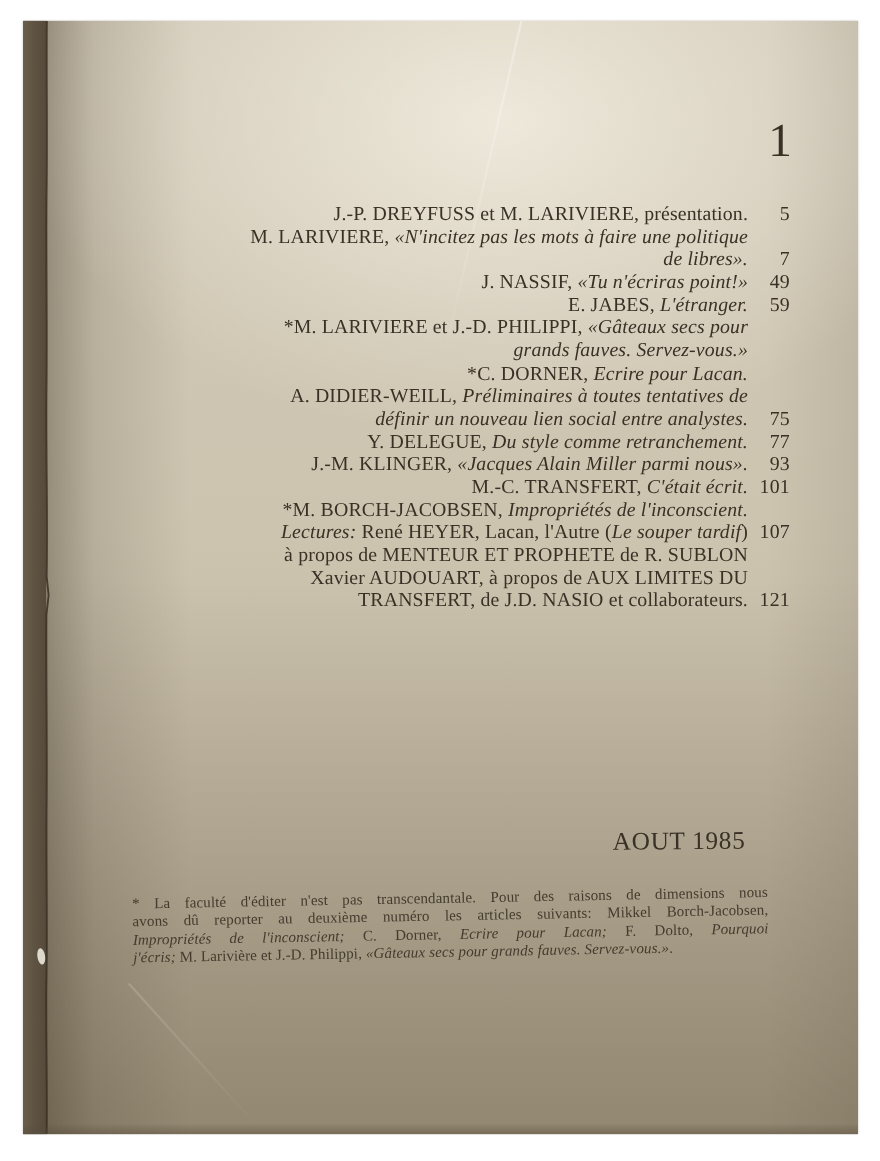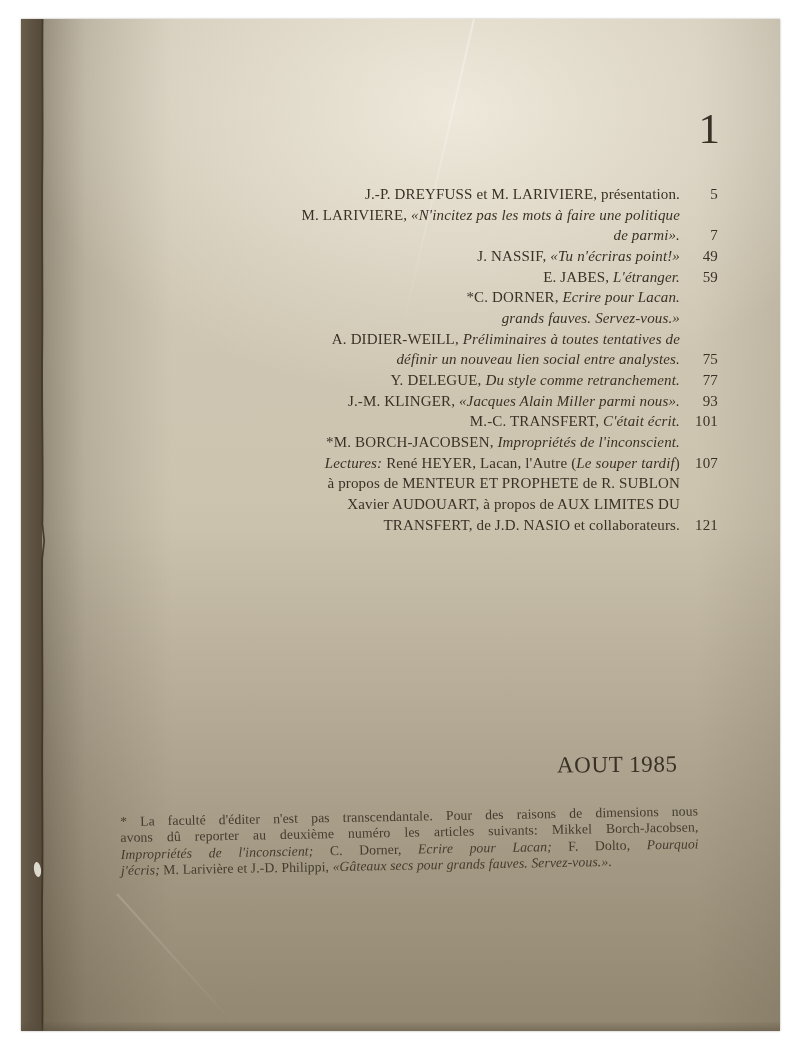--- a/index.html
+++ b/index.html
@@ -59,21 +59,21 @@
   }
 
   .content{ position:absolute; inset:0; color:var(--ink); }
 
   .issue-number{
     position:absolute; top:88px; right:60px;
     font-size:43px; line-height:1; color:var(--ink);
   }
 
   .toc{ position:absolute; top:165px; left:84px; width:613px; }
-  .toc-row{ display:flex; font-size:15px; line-height:20.65px; letter-spacing:0.15px; }
+  .toc-row{ display:flex; font-size:18px; line-height:20.65px; letter-spacing:0.15px; }
   .toc-text{ flex:1; text-align:right; white-space:nowrap; }
   .toc-num{ width:38px; text-align:right; }
   .it{ font-style:italic; }
 
   .issue-date{
     position:absolute; top:733px; right:102px;
     font-size:23px; letter-spacing:0.6px; transform:rotate(-0.5deg);
   }
 
   .footnote{
@@ -108,37 +108,41 @@
       <div class="toc">
           <div class="toc-row">
             <div class="toc-text"><span>J.-P. DREYFUSS et M. LARIVIERE, présentation.</span></div>
             <div class="toc-num">5</div>
           </div>
           <div class="toc-row">
             <div class="toc-text"><span>M. LARIVIERE, </span><span class="it">«N'incitez pas les mots à faire une politique</span></div>
             <div class="toc-num"></div>
           </div>
           <div class="toc-row">
-            <div class="toc-text"><span class="it">de parmi».</span></div>
+            <div class="toc-text"><span class="it">de libres».</span></div>
             <div class="toc-num">7</div>
           </div>
           <div class="toc-row">
             <div class="toc-text"><span>J. NASSIF, </span><span class="it">«Tu n'écriras point!»</span></div>
             <div class="toc-num">49</div>
           </div>
           <div class="toc-row">
             <div class="toc-text"><span>E. JABES, </span><span class="it">L'étranger.</span></div>
             <div class="toc-num">59</div>
           </div>
           <div class="toc-row">
-            <div class="toc-text"><span>*C. DORNER, </span><span class="it">Ecrire pour Lacan.</span></div>
+            <div class="toc-text"><span>*M. LARIVIERE et J.-D. PHILIPPI, </span><span class="it">«Gâteaux secs pour</span></div>
             <div class="toc-num"></div>
           </div>
           <div class="toc-row">
             <div class="toc-text"><span class="it">grands fauves. Servez-vous.»</span></div>
+            <div class="toc-num"></div>
+          </div>
+          <div class="toc-row">
+            <div class="toc-text"><span>*C. DORNER, </span><span class="it">Ecrire pour Lacan.</span></div>
             <div class="toc-num"></div>
           </div>
           <div class="toc-row">
             <div class="toc-text"><span>A. DIDIER-WEILL, </span><span class="it">Préliminaires à toutes tentatives de</span></div>
             <div class="toc-num"></div>
           </div>
           <div class="toc-row">
             <div class="toc-text"><span class="it">définir un nouveau lien social entre analystes.</span></div>
             <div class="toc-num">75</div>
           </div>

